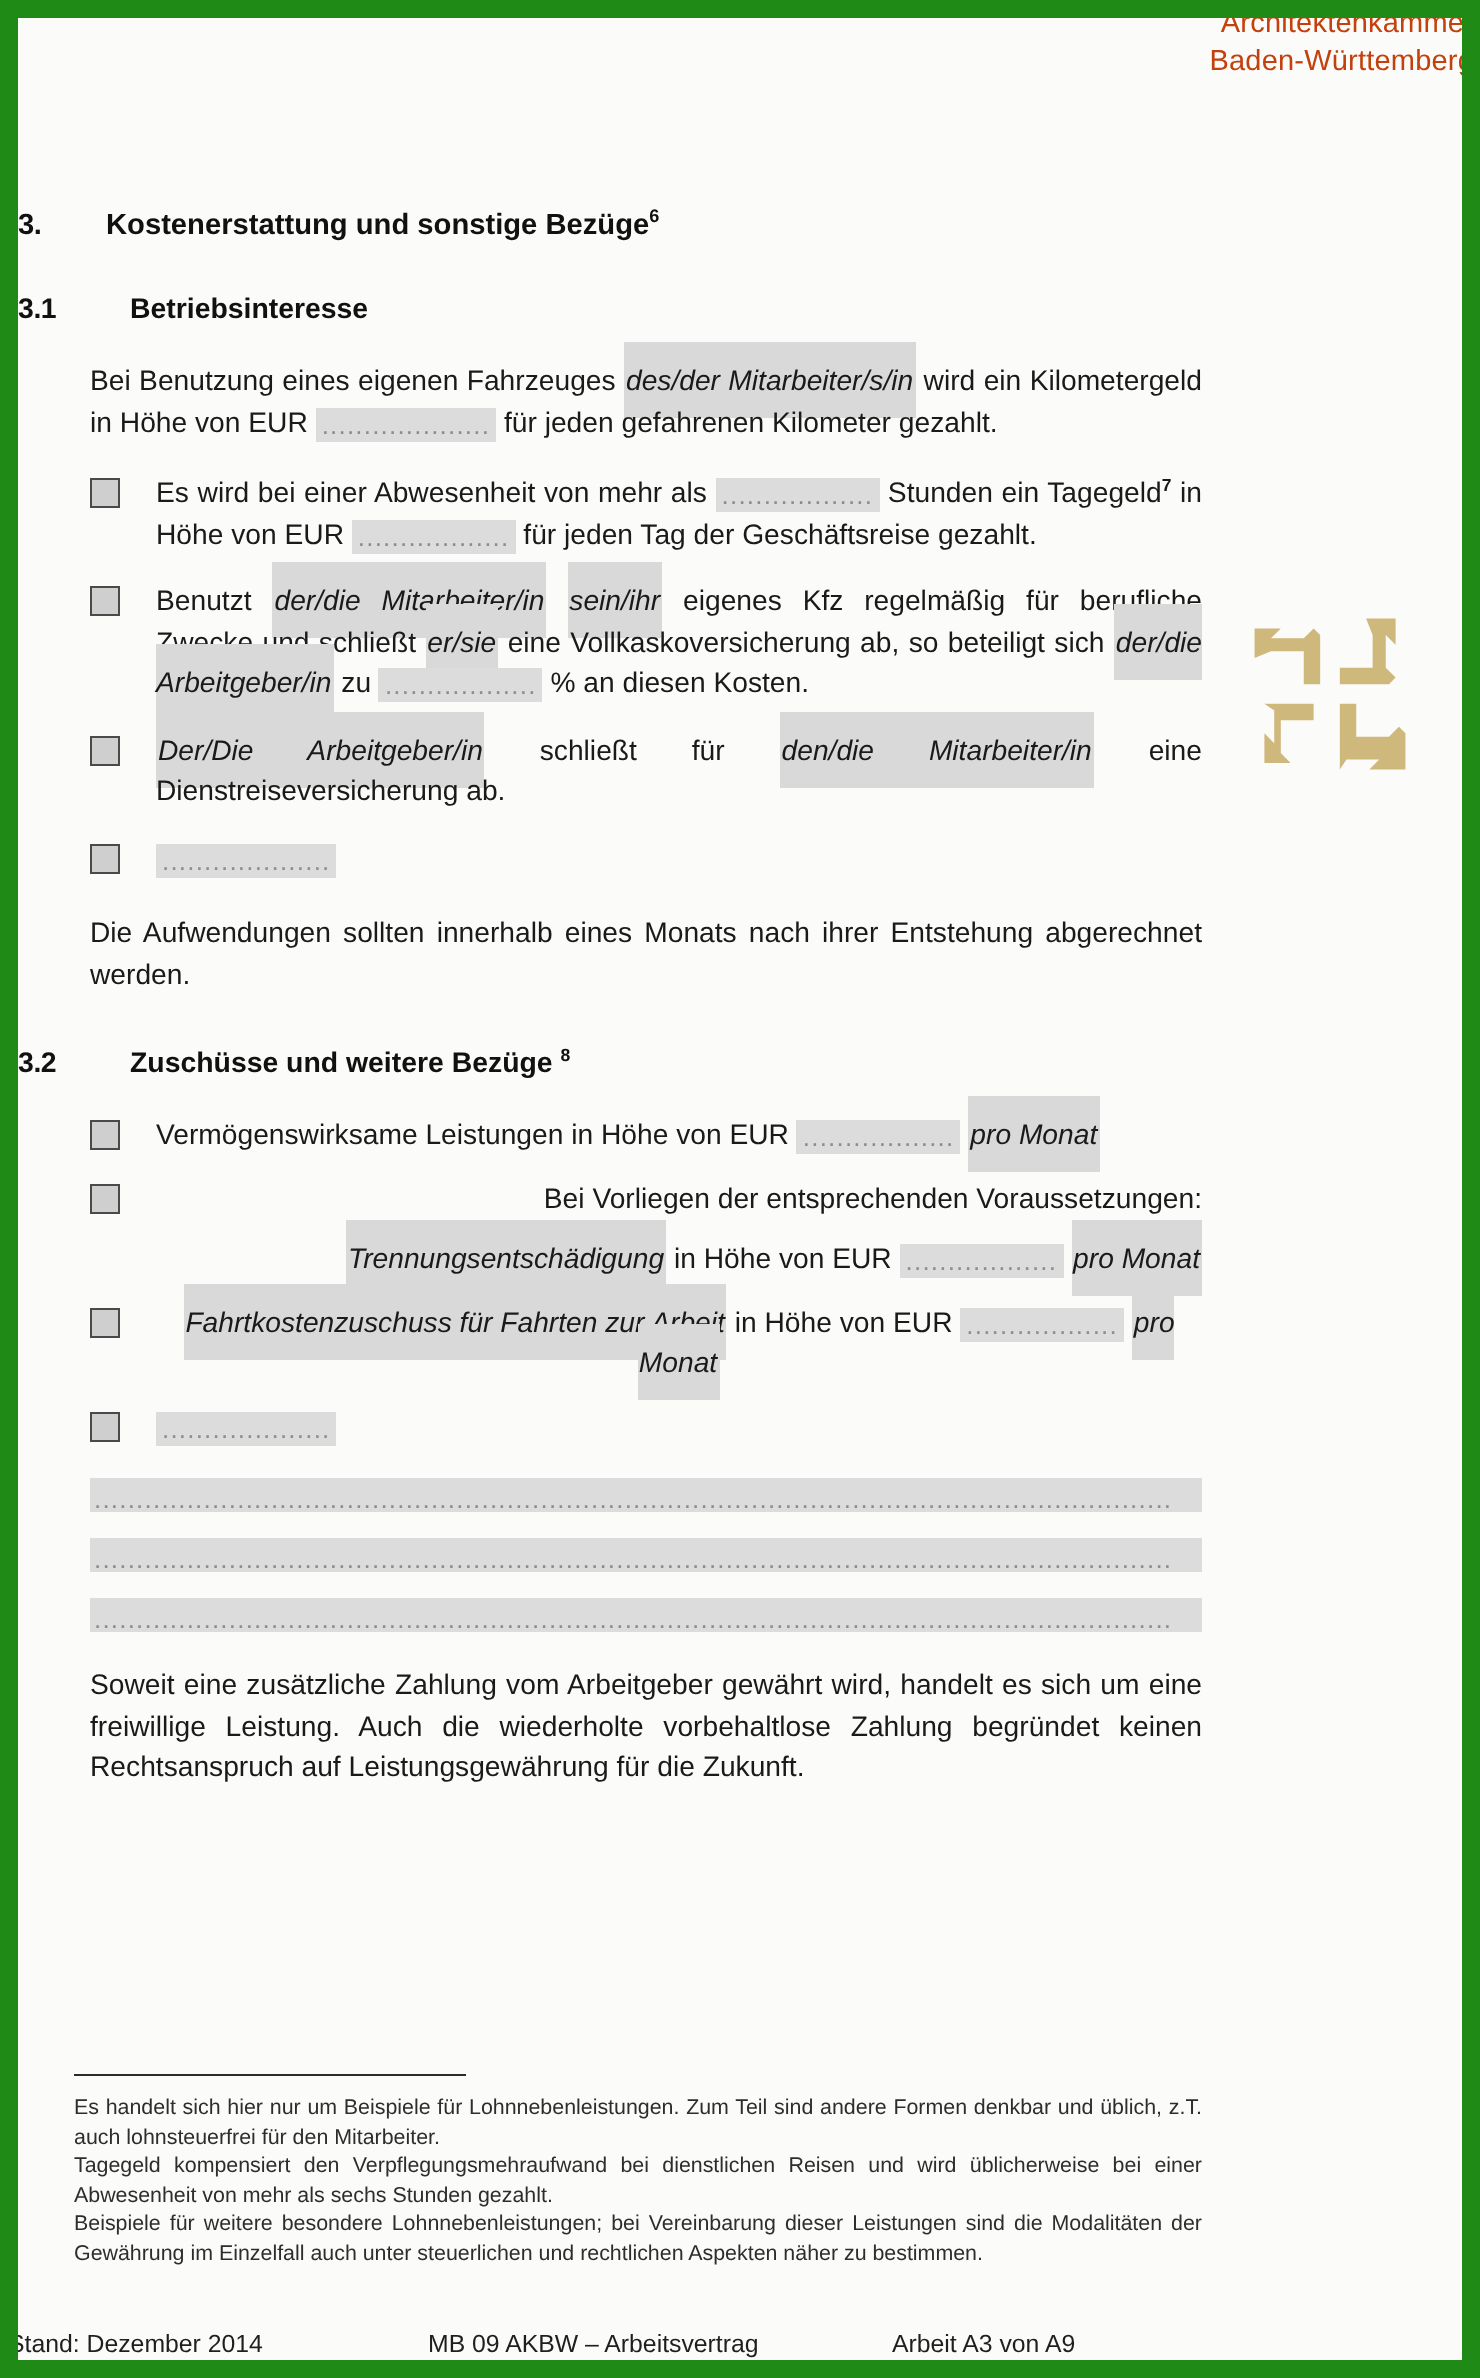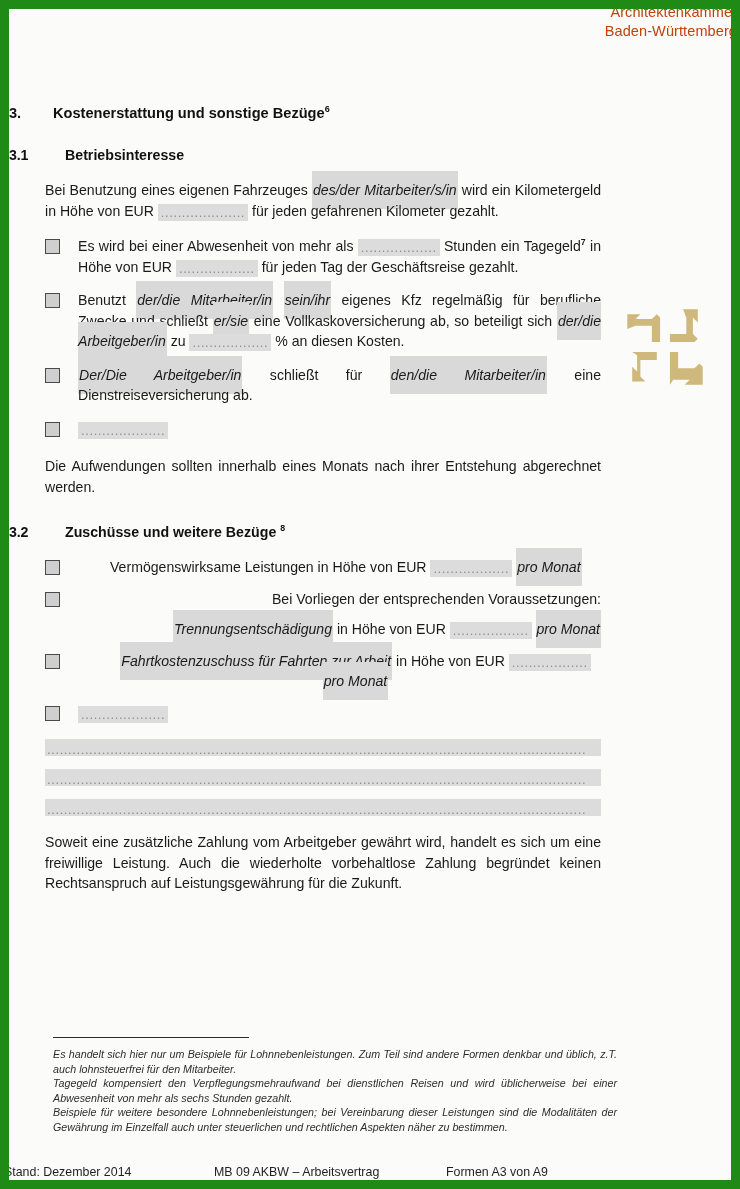--- a/index.html
+++ b/index.html
@@ -132,21 +132,21 @@
     padding: 11px 1px;
   }
 
   
   .cb-item {
     display: flex;
     margin: 0 0 13px 0;
     width: 556px;
     margin-left: 36px;
   }
-  .cb-item.tight { margin-bottom: 11px; gap: 32px; }
+  .cb-item.tight { margin-bottom: 11px; }
   .cb {
     flex: 0 0 auto;
     width: 15px;
     height: 15px;
     background: #cfcfcf;
     border: 1.6px solid #4a4a4a;
     margin-right: 18px;
     margin-top: 3px;
     box-sizing: border-box;
   }
@@ -170,24 +170,23 @@
     line-height: 21px;
     overflow: hidden;
     white-space: nowrap;
     box-sizing: border-box;
     padding: 0 2px;
   }
 
   
   .footnotes {
     position: absolute;
-    left: 44px;
+    left: 28px;
     top: 1028px;
     width: 564px;
-    font-style: italic;
   }
   .fn-rule {
     width: 196px;
     height: 0;
     border-top: 1.4px solid #2b2b2b;
     margin-bottom: 9px;
   }
   .fn {
     font-size: 10.7px;
     line-height: 14.6px;
@@ -324,16 +323,16 @@
       <p class="fn">Es handelt sich hier nur um Beispiele für Lohnnebenleistungen. Zum Teil sind andere Formen denkbar und üblich, z.T. auch lohnsteuerfrei für den Mitarbeiter.</p>
       <p class="fn">Tagegeld kompensiert den Verpflegungsmehraufwand bei dienstlichen Reisen und wird üblicherweise bei einer Abwesenheit von mehr als sechs Stunden gezahlt.</p>
       <p class="fn">Beispiele für weitere besondere Lohnnebenleistungen; bei Vereinbarung dieser Leistungen sind die Modalitäten der Gewährung im Einzelfall auch unter steuerlichen und rechtlichen Aspekten näher zu bestimmen.</p>
     </div>
 
   </div>
 
   <div class="page-footer">
     <div class="pf-left">Stand: Dezember 2014</div>
     <div class="pf-center">MB 09 AKBW – Arbeitsvertrag</div>
-    <div class="pf-right">Formen A3 von A9</div>
+    <div class="pf-right">Arbeit A3 von A9</div>
   </div>
 
 </div>
 
 </body></html>

